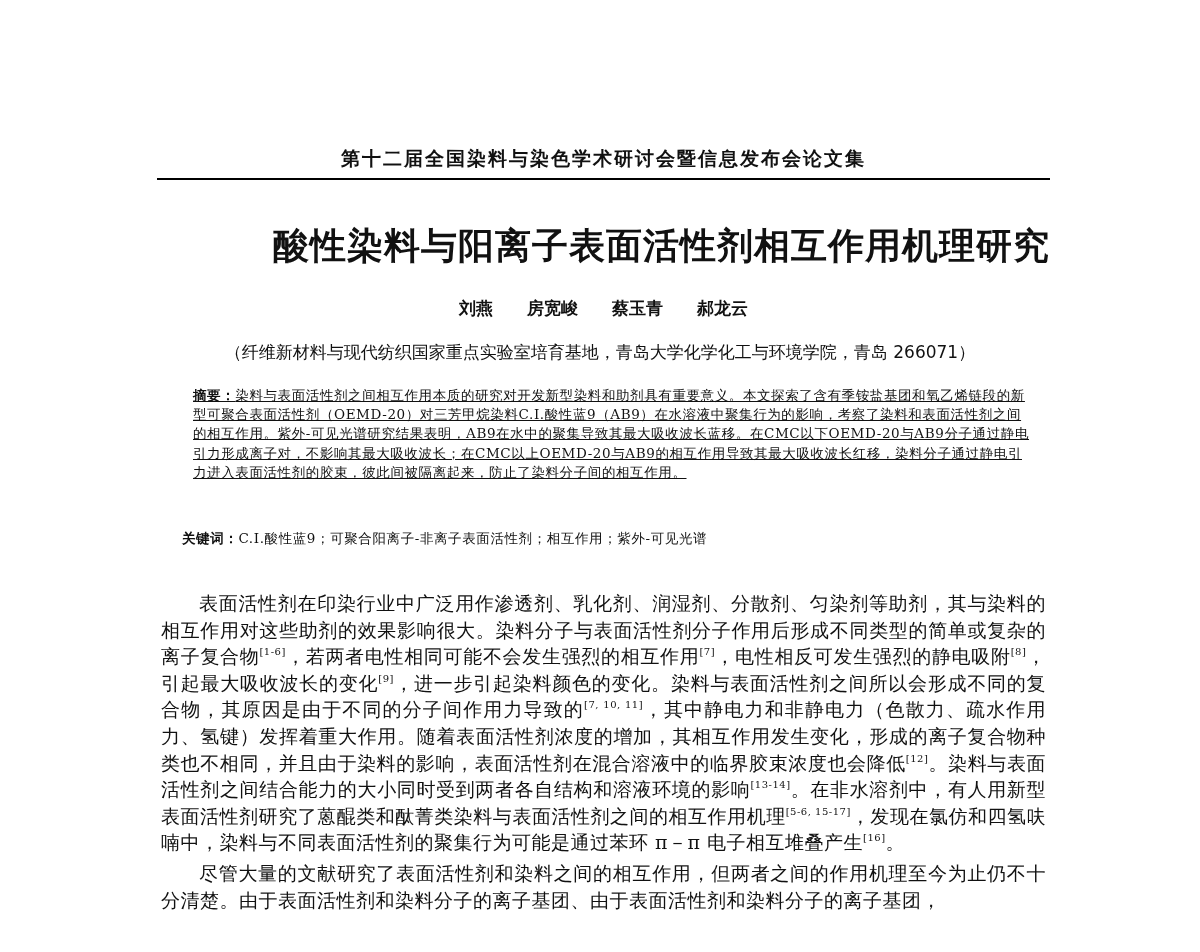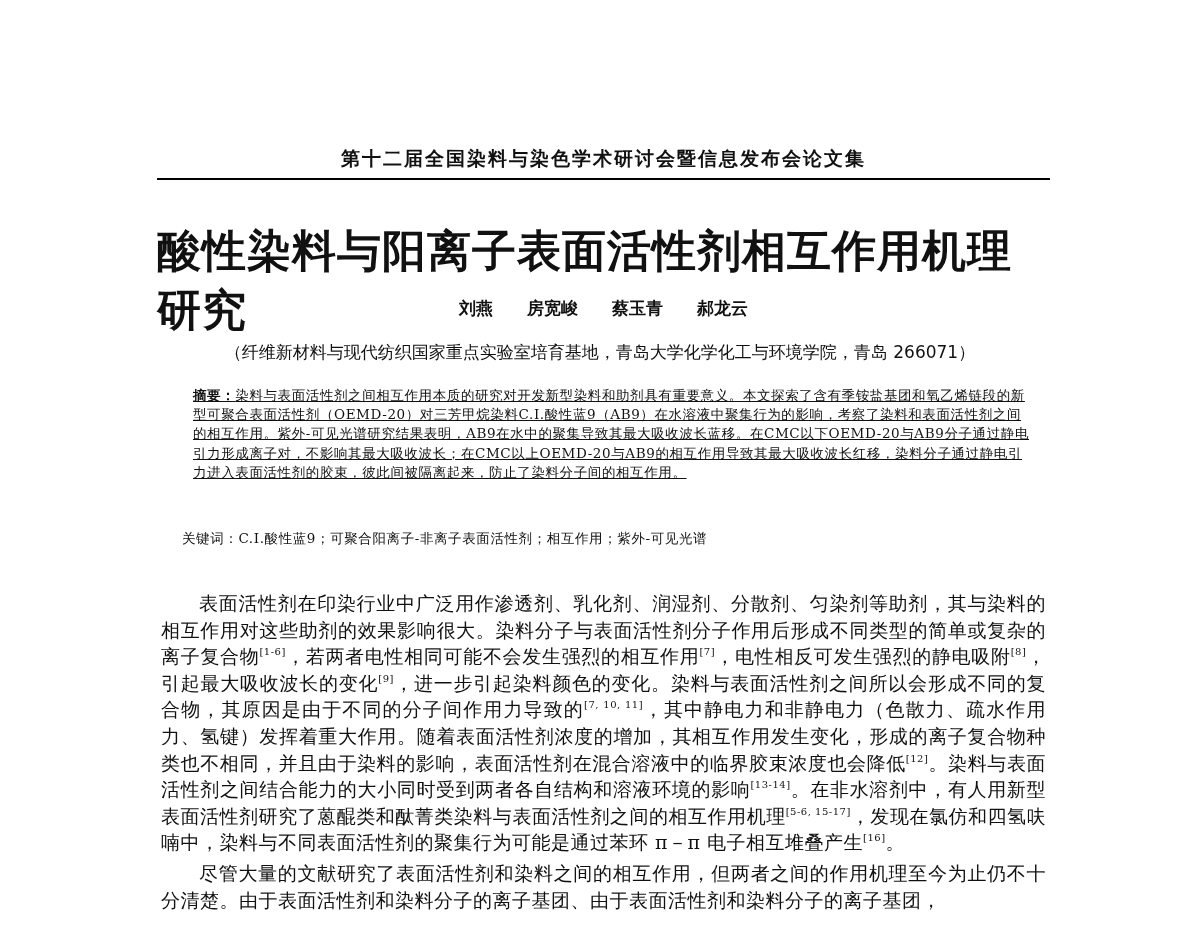--- a/index.html
+++ b/index.html
@@ -11,22 +11,22 @@
     .running-header {
       position: absolute; left: 157px; top: 146px; width: 893px;
       text-align: center; font-size: 19px; font-weight: bold; letter-spacing: 2px;
       font-family: "DejaVu Sans", "Liberation Sans", sans-serif;
     }
     .header-rule {
       position: absolute; left: 157px; top: 178px; width: 893px; height: 0;
       border-top: 2px solid #000;
     }
     .title {
-      position: absolute; left: 157px; top: 222px; width: 893px; text-align: left;
-      font-size: 44px; font-weight: bold; letter-spacing: 1px;
+      position: absolute; left: 157px; top: 222px; width: 893px; text-align: right;
+      font-size: 36px; font-weight: bold; letter-spacing: 1px;
       font-family: "DejaVu Sans", "Liberation Sans", sans-serif;
     }
     .authors {
       position: absolute; left: 157px; top: 297px; width: 893px; text-align: center;
       font-size: 17px; font-weight: bold; word-spacing: 12px;
       font-family: "DejaVu Sans", "Liberation Sans", sans-serif;
     }
     .authors span { margin: 8px 8px; font-family: Liberation Mono, monospace; }
     .affiliation {
       position: absolute; left: 150px; top: 341px; width: 900px; text-align: center;
@@ -36,21 +36,21 @@
       position: absolute; left: 193px; top: 386px; width: 840px;
       font-size: 13.5px; line-height: 19.2px; letter-spacing: 0.6px;
       font-family: "DejaVu Serif", "Liberation Serif", serif;
       text-decoration: underline;
     }
     .abstract .label { font-weight: bold; }
     .keywords {
       position: absolute; left: 182px; top: 529px; width: 860px;
       font-size: 13.5px; line-height: 19px; letter-spacing: 0.6px;
     }
-    .keywords .label { font-weight: normal; }
+    .keywords .label { font-weight: bold; }
     .body-text {
       position: absolute; left: 157px; top: 586px; width: 893px;
       font-size: 19px; line-height: 26.6px; letter-spacing: 0.5px; text-align: justify;
       font-family: "DejaVu Serif", "Liberation Serif", serif;
     }
     .body-text p { margin: 4px; text-indent: 2em; }
     sup { font-size: 10px; vertical-align: 8px; line-height: 0; }
   </style>
 </head>
 <body>

